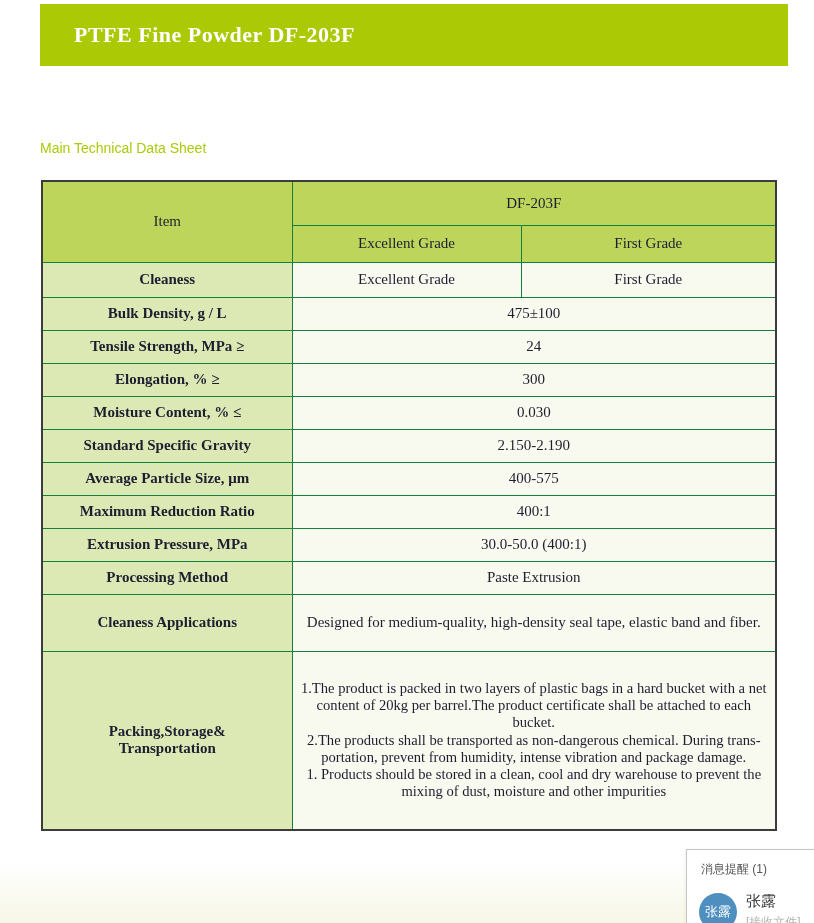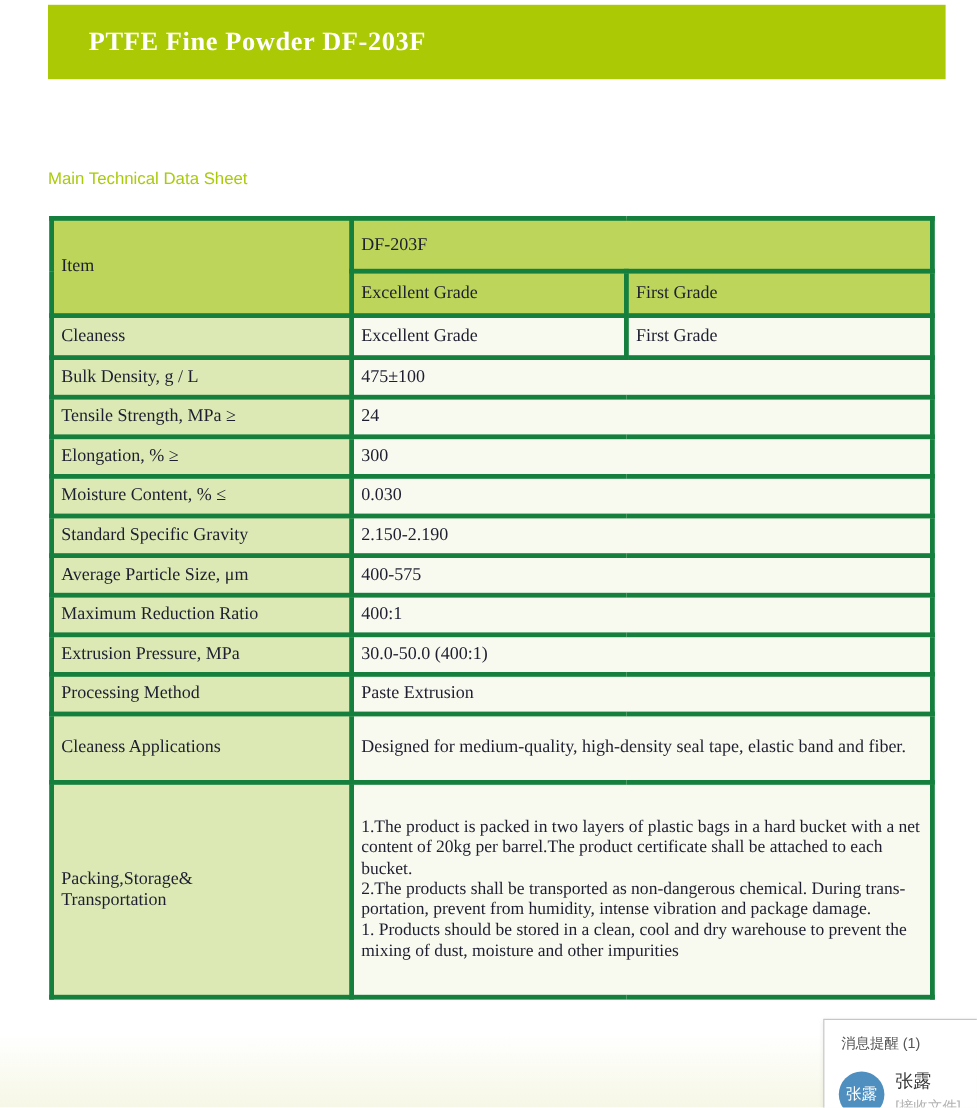--- a/index.html
+++ b/index.html
@@ -35,33 +35,33 @@
 
   
   table.spec {
     position: absolute; left: 41px; top: 180px;
     width: 734px;
     border-collapse: collapse;
     table-layout: fixed;
     font-size: 15px; color: #1e1e30;
   }
   table.spec td {
-    border: 4px solid #15803d;
-    text-align: left;
+    border: 1px solid #15803d;
+    text-align: center;
     vertical-align: middle;
     padding: 2px 6px;
     box-sizing: border-box;
   }
   table.spec { border: 2px solid #3c3c3c; }
   .col-item { width: 250px; }
   .col-a { width: 229px; }
   .col-b { width: 255px; }
 
   .hdr  { background: #bdd55b; }
-  .lbl  { background: #dde9b4; }
+  .lbl  { background: #dde9b4; font-weight: bold; }
   .val  { background: #f8faef; }
 
   .h-product { height: 44px; }
   .h-grades  { height: 37px; }
   .h-clean   { height: 35px; }
   .h-row     { height: 33px; }
   .h-apps    { height: 57px; }
   .h-pack    { height: 179px; }
 
   td.left-text { text-align: left; padding: 4px 8px; }

